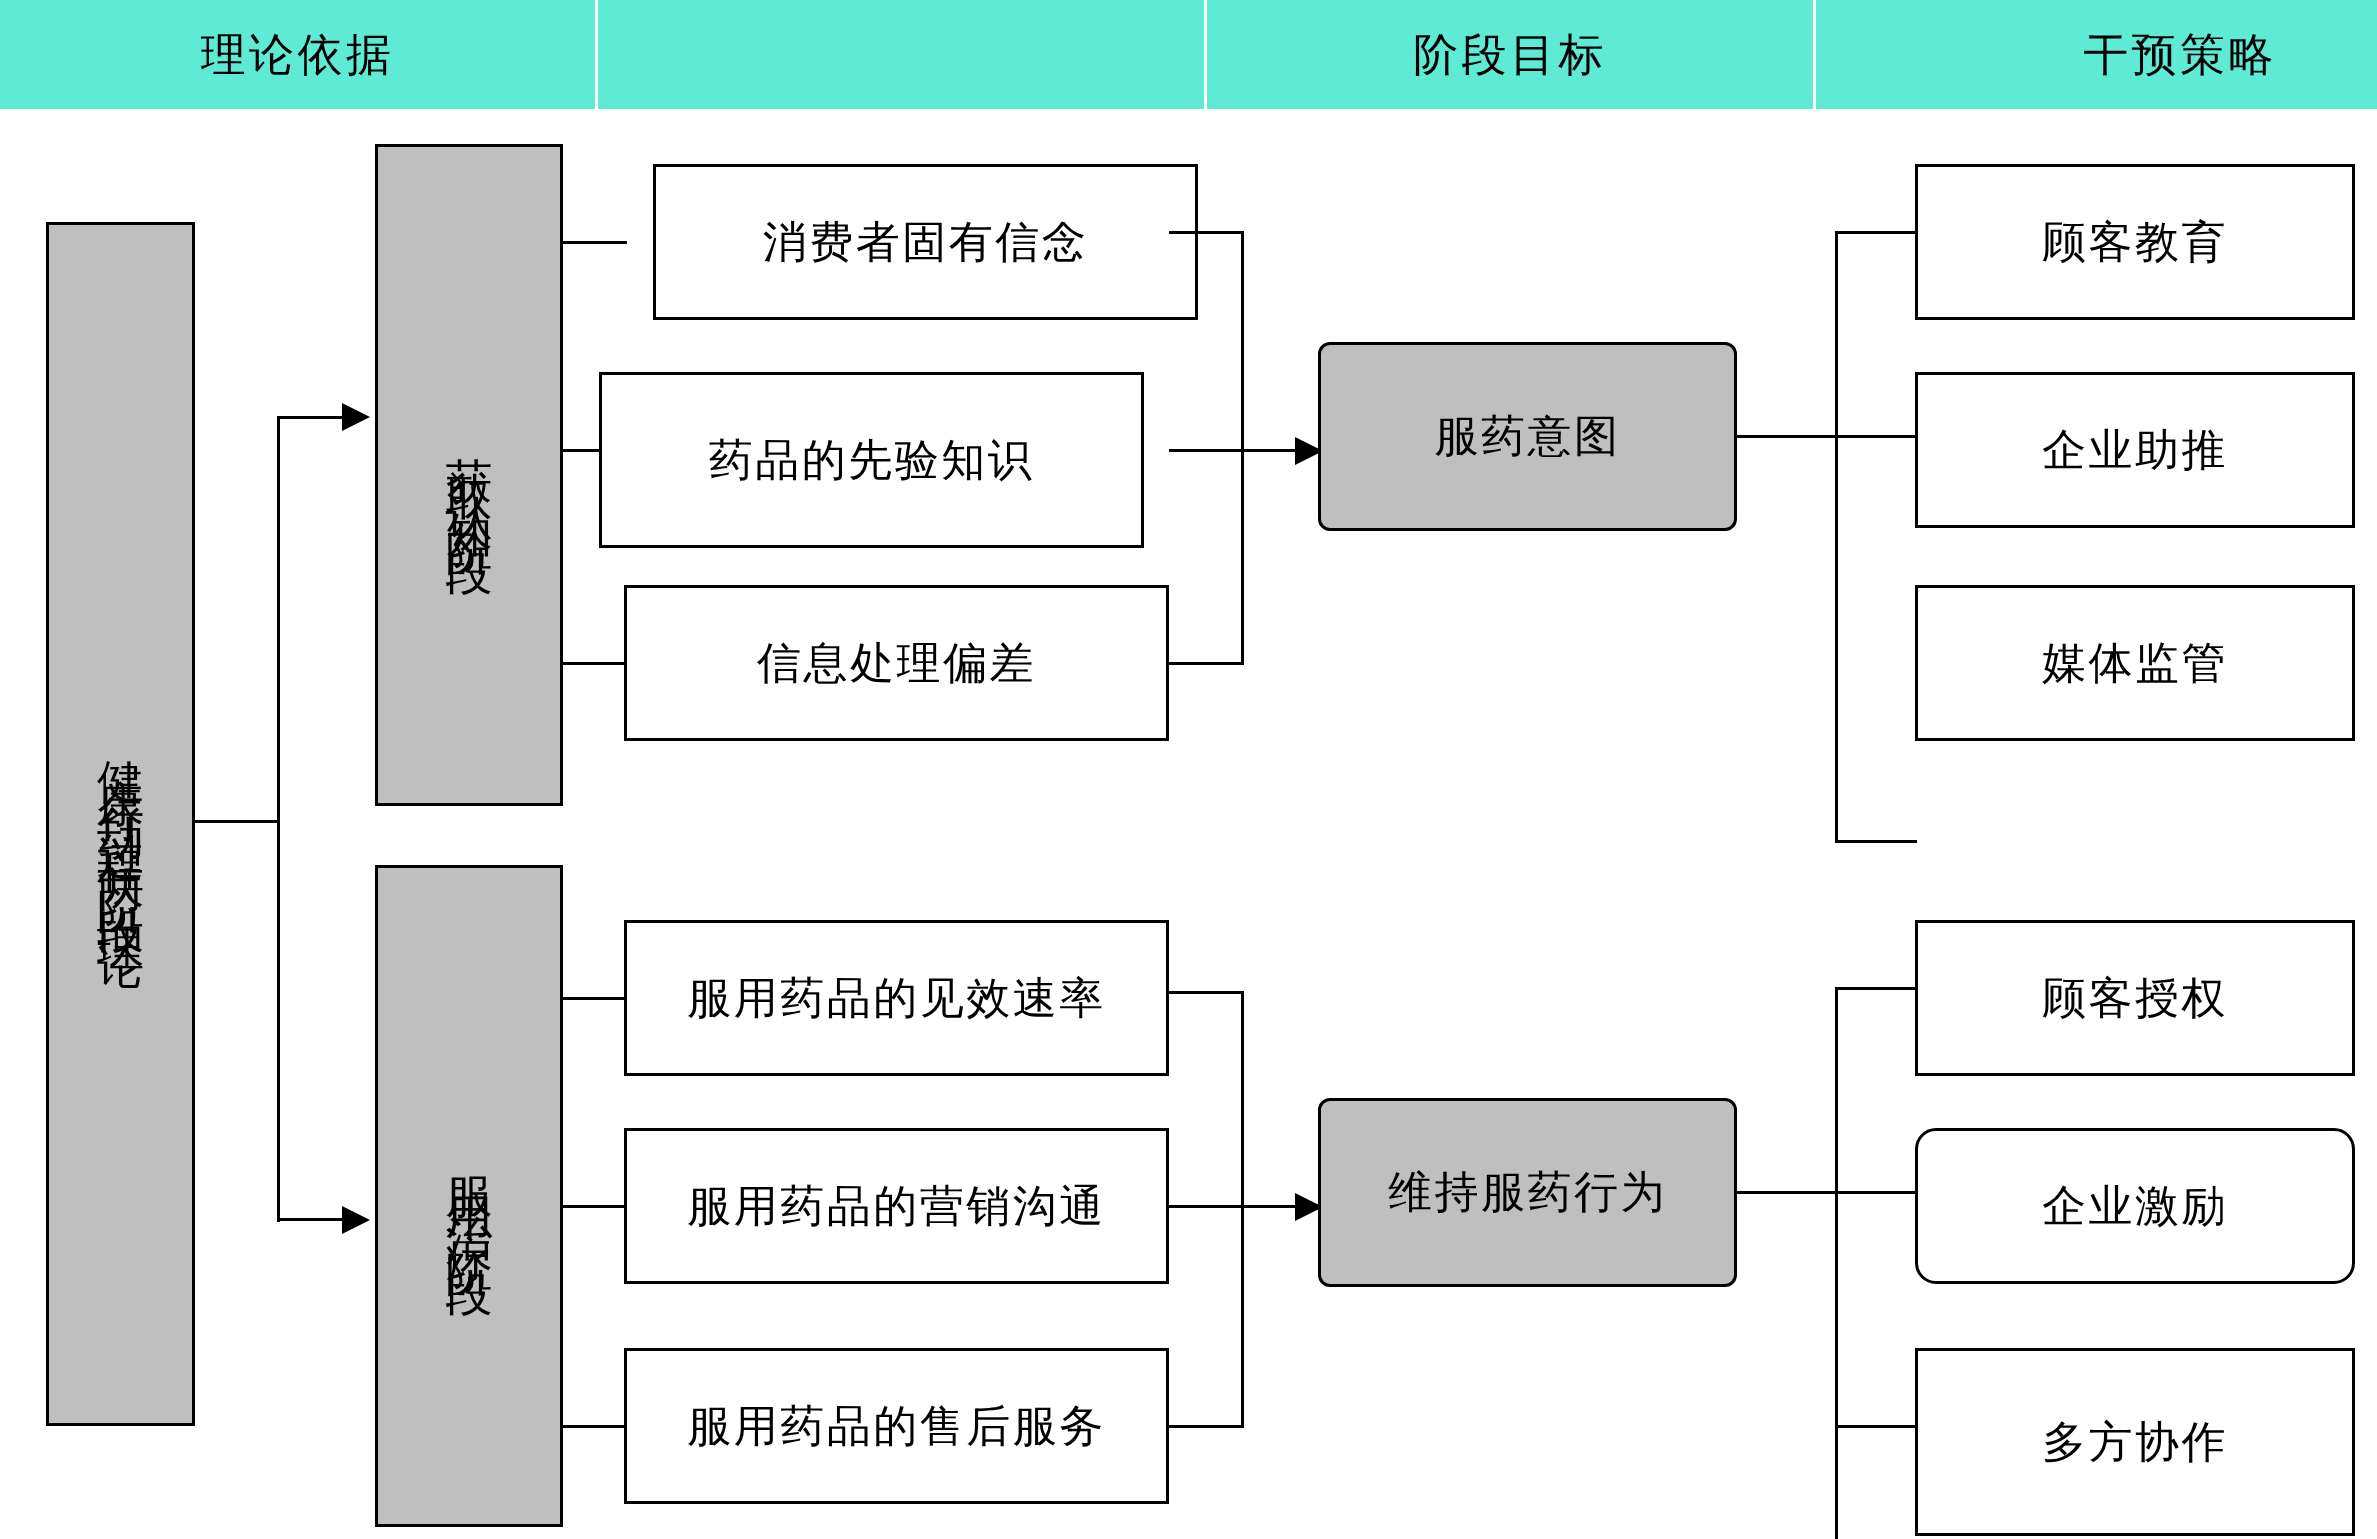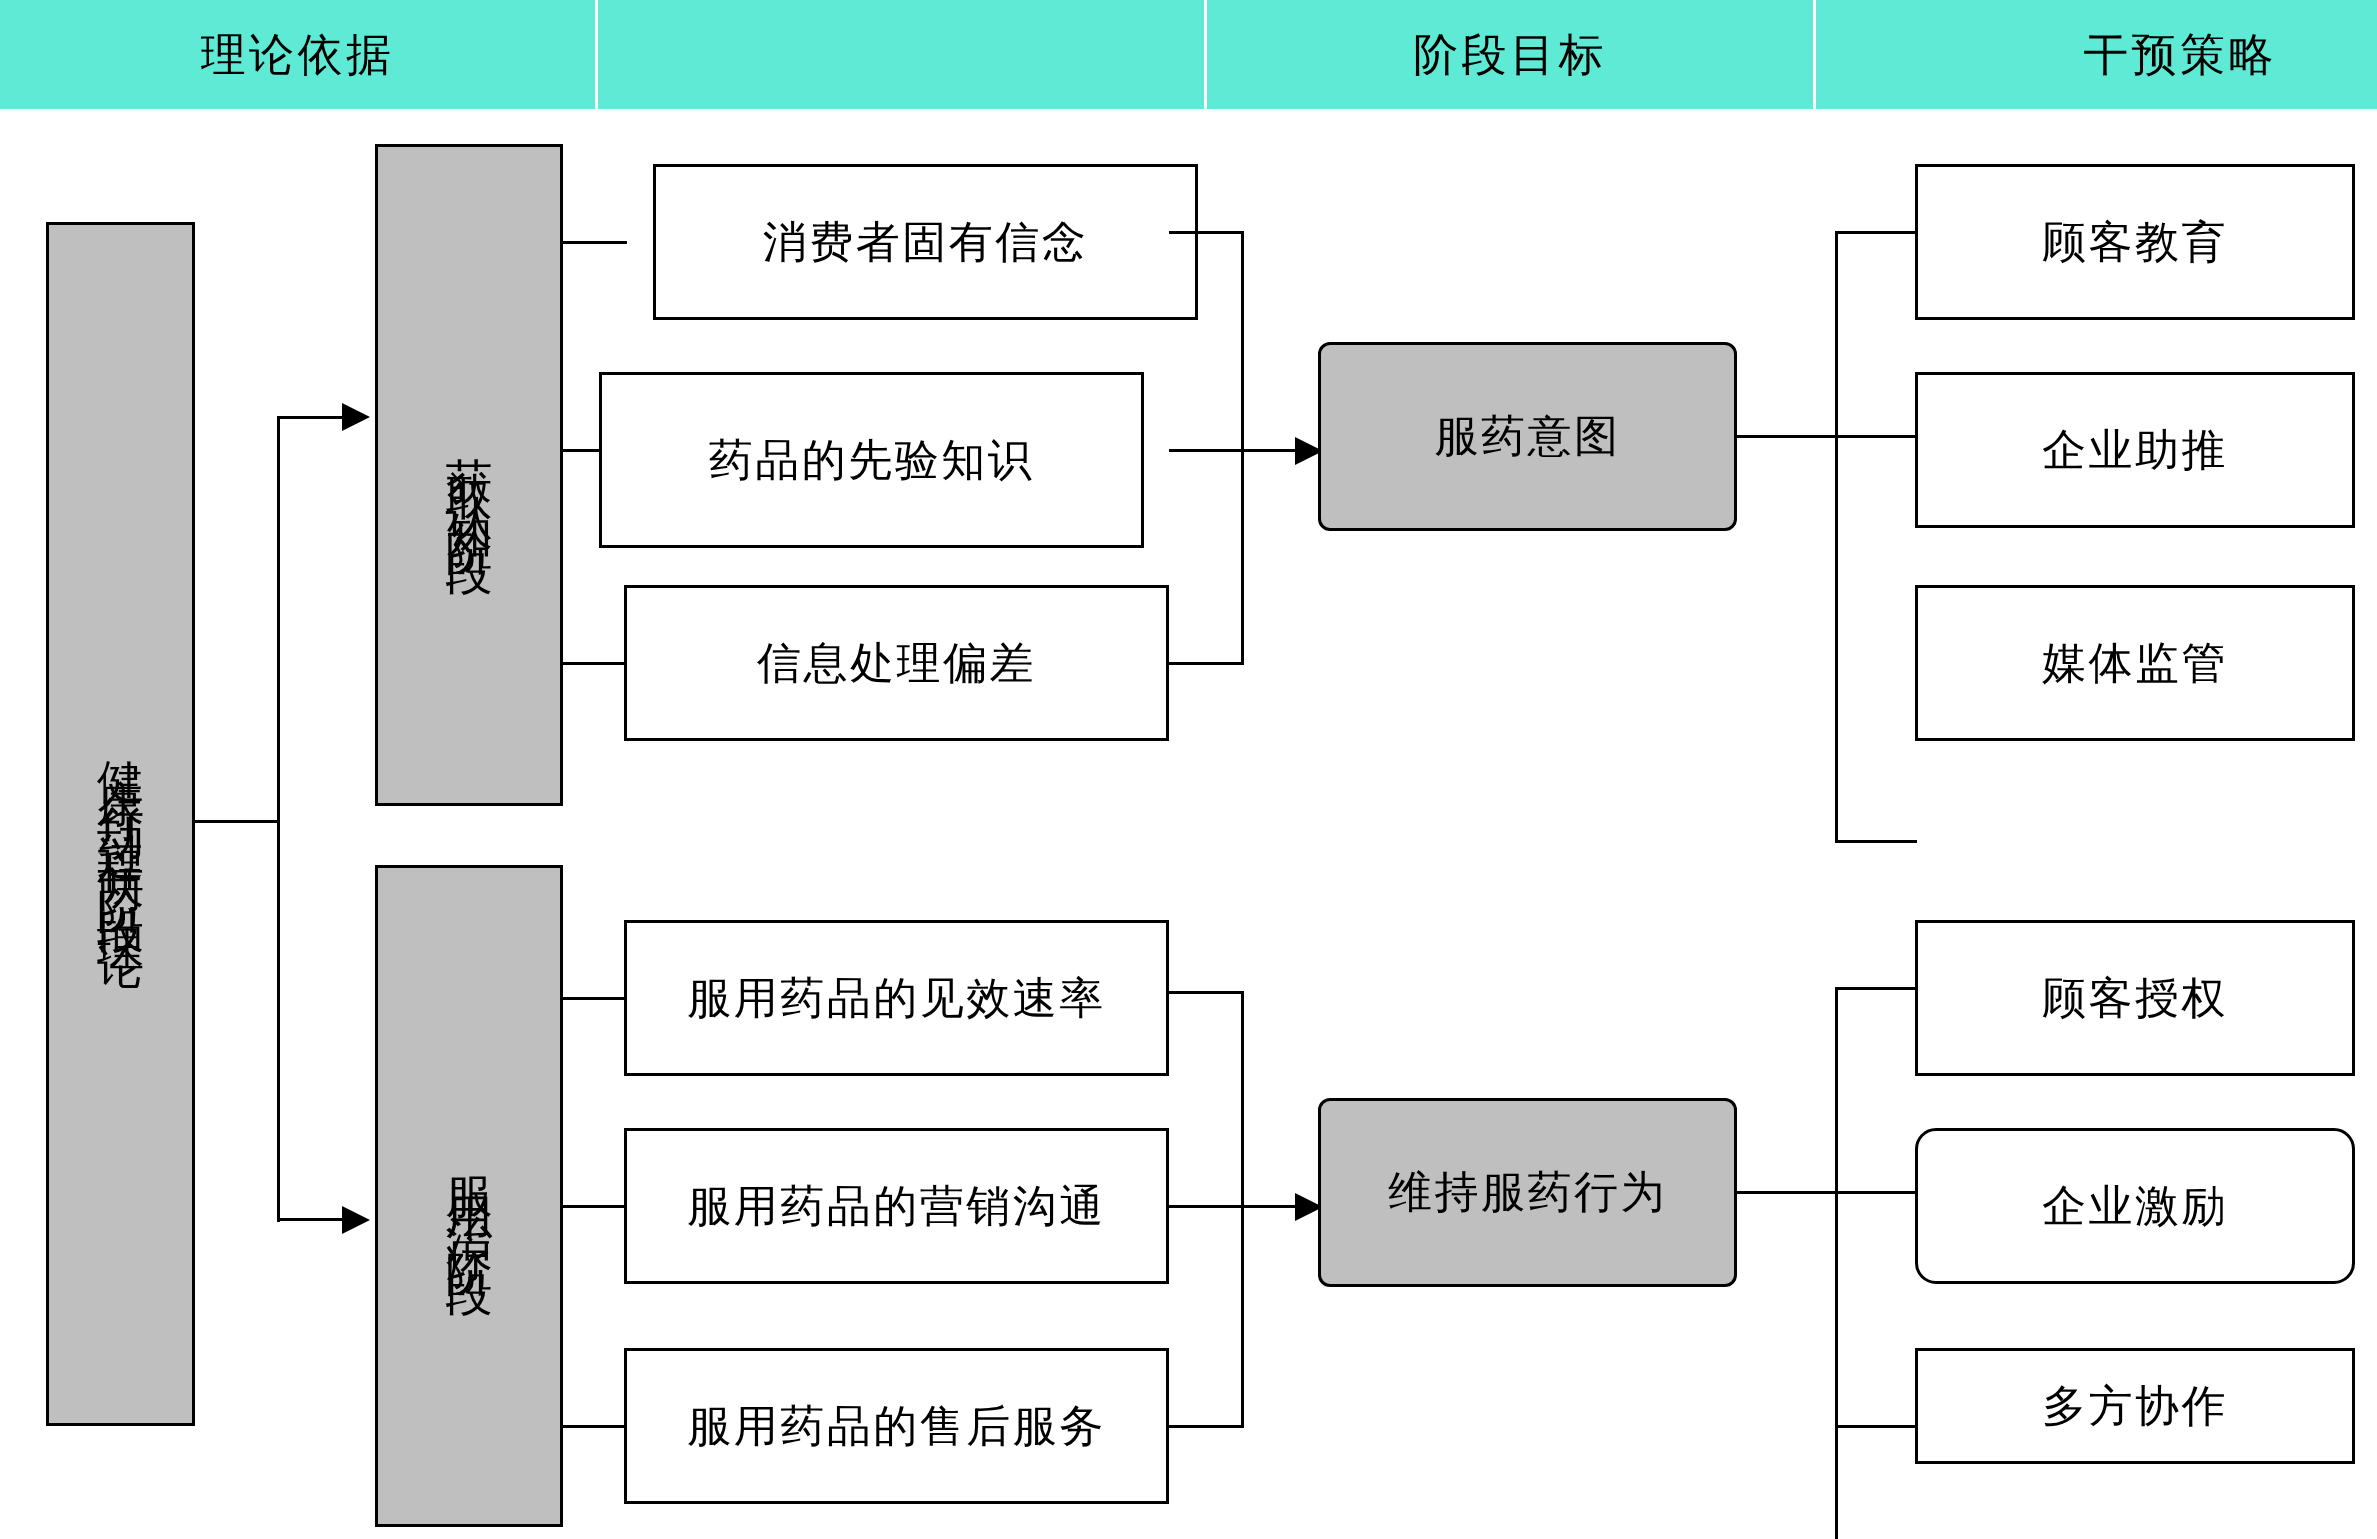--- a/index.html
+++ b/index.html
@@ -131,16 +131,16 @@
 <div class="box" style="left:1915px;top:585px;width:440px;height:156px;">
   <span class="htext">媒体监管</span>
 </div>
 
 <div class="box" style="left:1915px;top:920px;width:440px;height:156px;">
   <span class="htext">顾客授权</span>
 </div>
 <div class="box" style="left:1915px;top:1128px;width:440px;height:156px;border-radius:21px;">
   <span class="htext">企业激励</span>
 </div>
-<div class="box" style="left:1915px;top:1348px;width:440px;height:116px;">
+<div class="box" style="left:1915px;top:1348px;width:440px;height:188px;">
   <span class="htext">多方协作</span>
 </div>
 
 
 </body></html>

